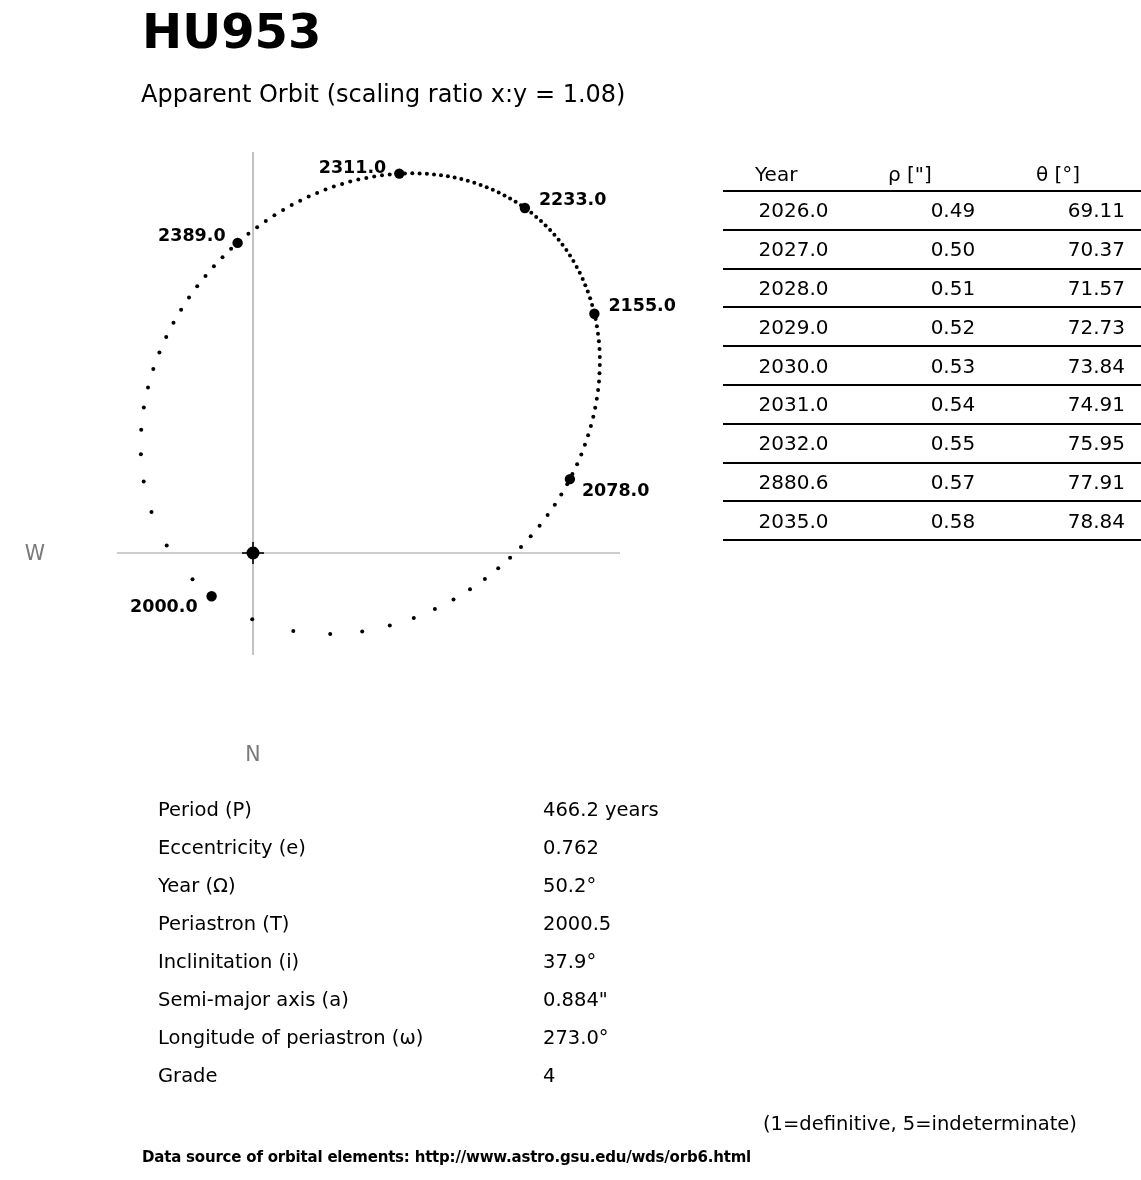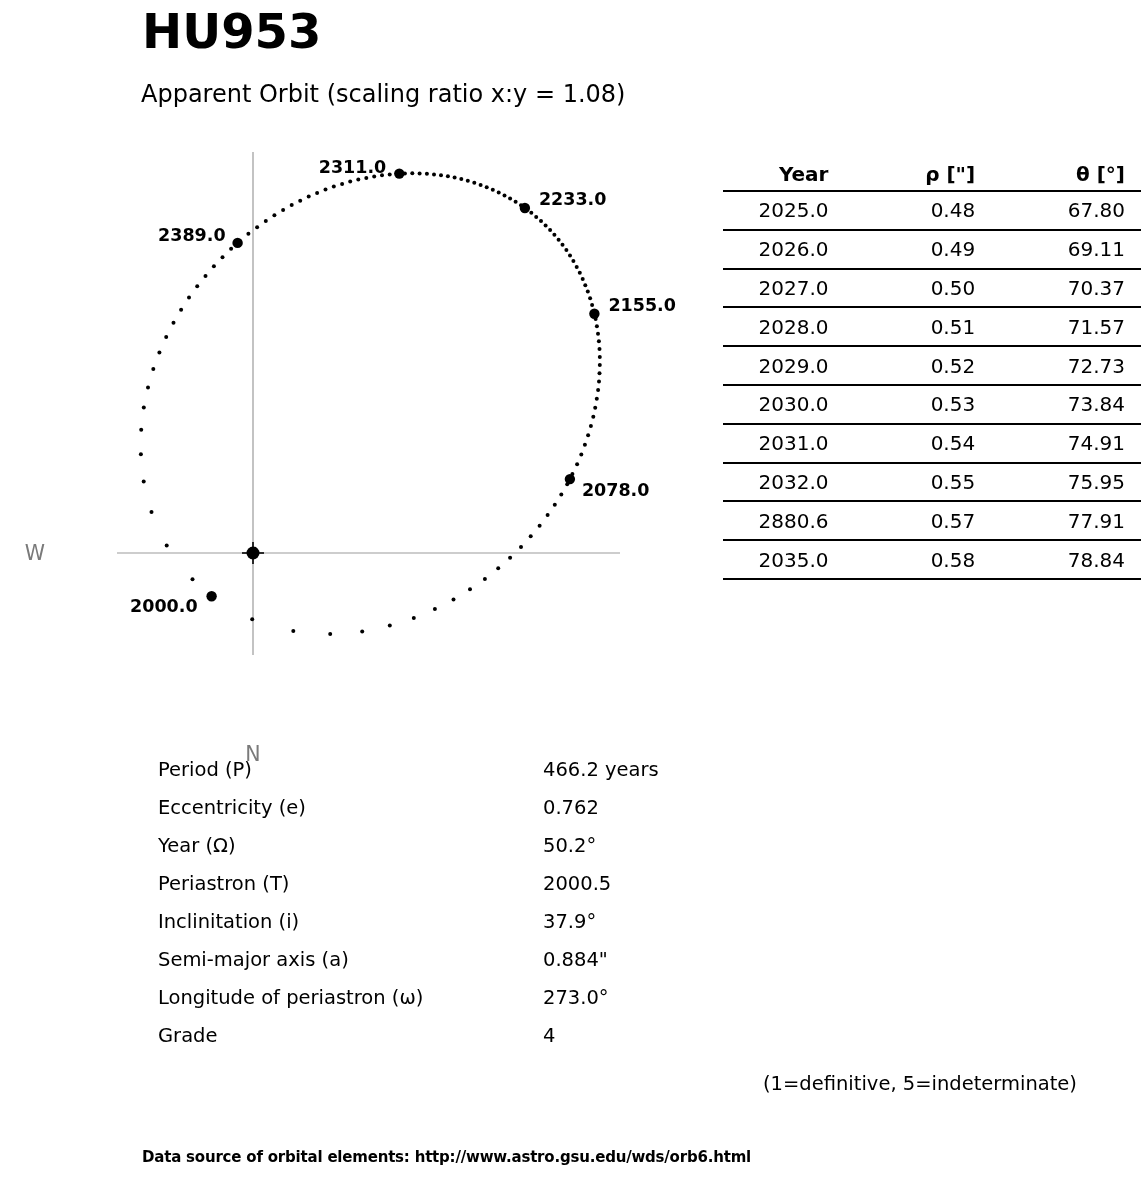--- a/index.html
+++ b/index.html
@@ -3,27 +3,27 @@
 <meta charset="utf-8">
 <style>
   html,body{margin:0;padding:0;background:#ffffff;}
   body{width:1141px;height:1180px;position:relative;overflow:hidden;
        font-family:"DejaVu Sans","Liberation Sans",sans-serif;color:#000;}
   .abs{position:absolute;}
   #page-title{left:142px;top:4px;font-size:48px;font-weight:bold;line-height:54px;margin:0;}
   #page-subtitle{left:141px;top:80px;font-size:24px;line-height:28px;text-align:center;}
   #orbit-svg{left:0;top:0;}
   #eph-table{left:723px;top:158px;border-collapse:collapse;font-size:20px;table-layout:fixed;}
-  #eph-table th{font-weight:bold;height:30px;vertical-align:middle;text-align:right;
+  #eph-table th{font-weight:normal;height:30px;vertical-align:middle;
                 border-bottom:2px solid #000;}
   #eph-table td{height:34.8px;vertical-align:middle;text-align:right;border-bottom:2px solid #000;}
   #eph-table .c0{width:105px;padding-right:15px;}
   #eph-table .c1{width:132px;padding-right:15px;}
   #eph-table .c2{width:135px;padding-right:16px;}
-  #elements-list{left:158px;top:751px;width:983px;font-size:19.5px;}
+  #elements-list{left:158px;top:791px;width:983px;font-size:19.5px;}
   .el-row{position:relative;height:38px;line-height:38px;white-space:nowrap;}
   .el-label{display:inline-block;width:385px;}
   .el-note{position:absolute;left:605px;top:0;margin-top:48px;}
   #footer-note{left:142px;top:1146px;font-size:15px;font-weight:bold;line-height:22px;letter-spacing:-0.2px;}
 </style>
 </head>
 <body>
 
 <h1 class="abs" id="page-title">HU953</h1>
 <div class="abs" id="page-subtitle">Apparent Orbit (scaling ratio x:y = 1.08)</div>
@@ -170,25 +170,20 @@
 <table class="abs" id="eph-table">
   <thead>
       <tr>
         <th class="c0">Year</th>
         <th class="c1">ρ ["]</th>
         <th class="c2">θ [°]</th>
       </tr>
     </thead>
   <tbody>
       <tr>
-        <td class="c0">2025.0</td>
-        <td class="c1">0.48</td>
-        <td class="c2">67.80</td>
-      </tr>
-      <tr>
         <td class="c0">2026.0</td>
         <td class="c1">0.49</td>
         <td class="c2">69.11</td>
       </tr>
       <tr>
         <td class="c0">2027.0</td>
         <td class="c1">0.50</td>
         <td class="c2">70.37</td>
       </tr>
       <tr>

